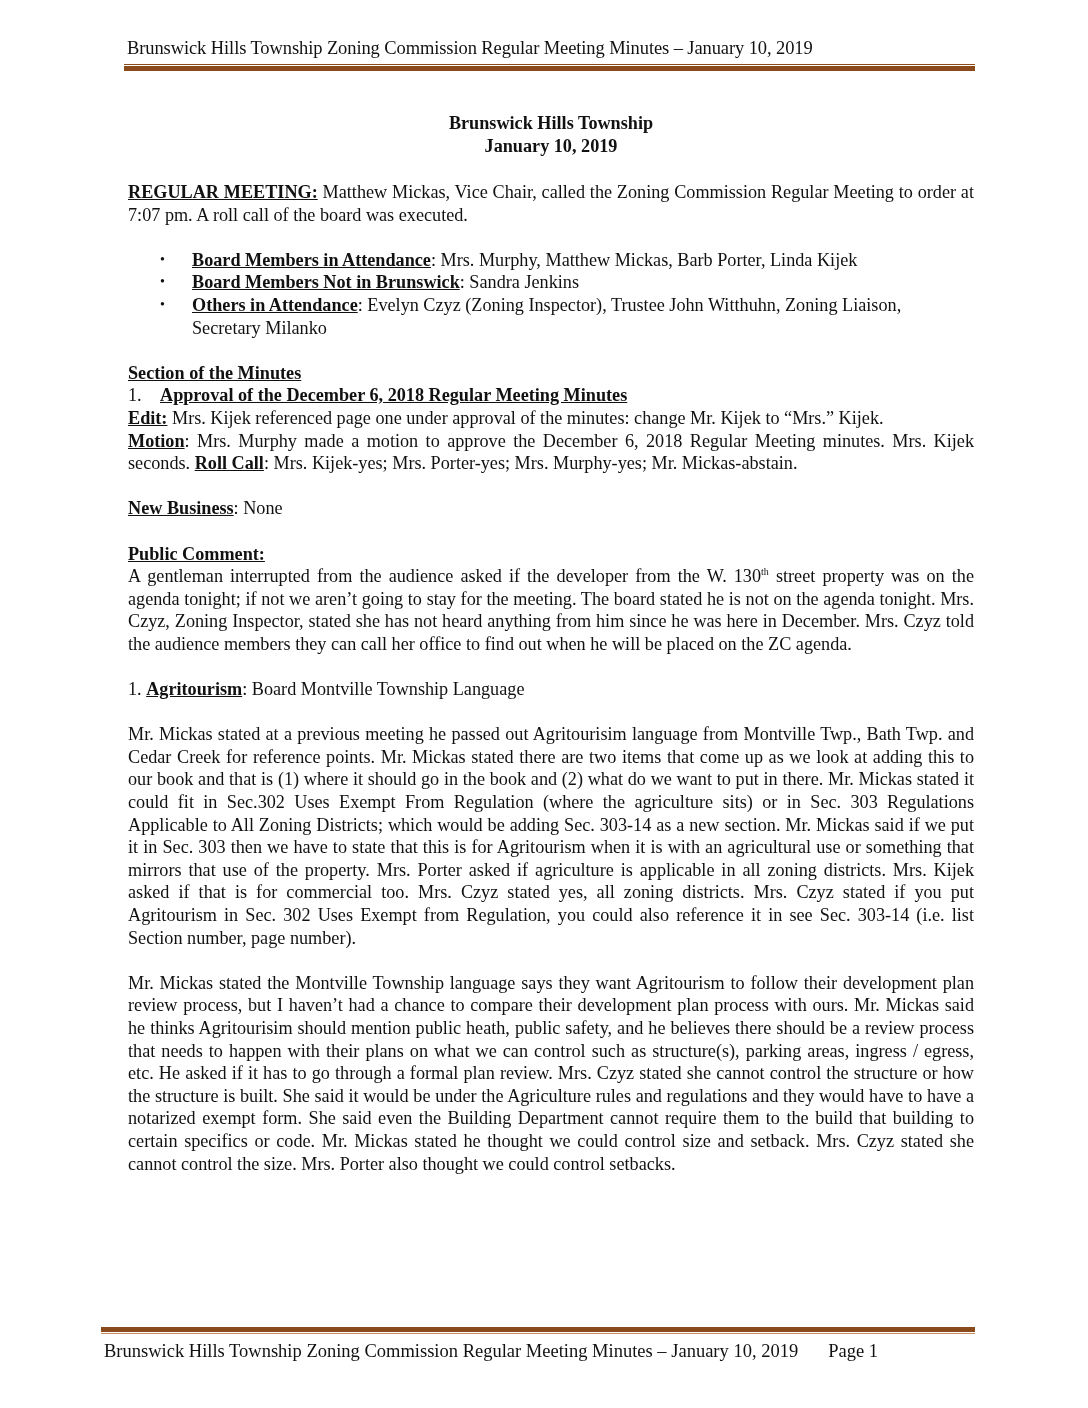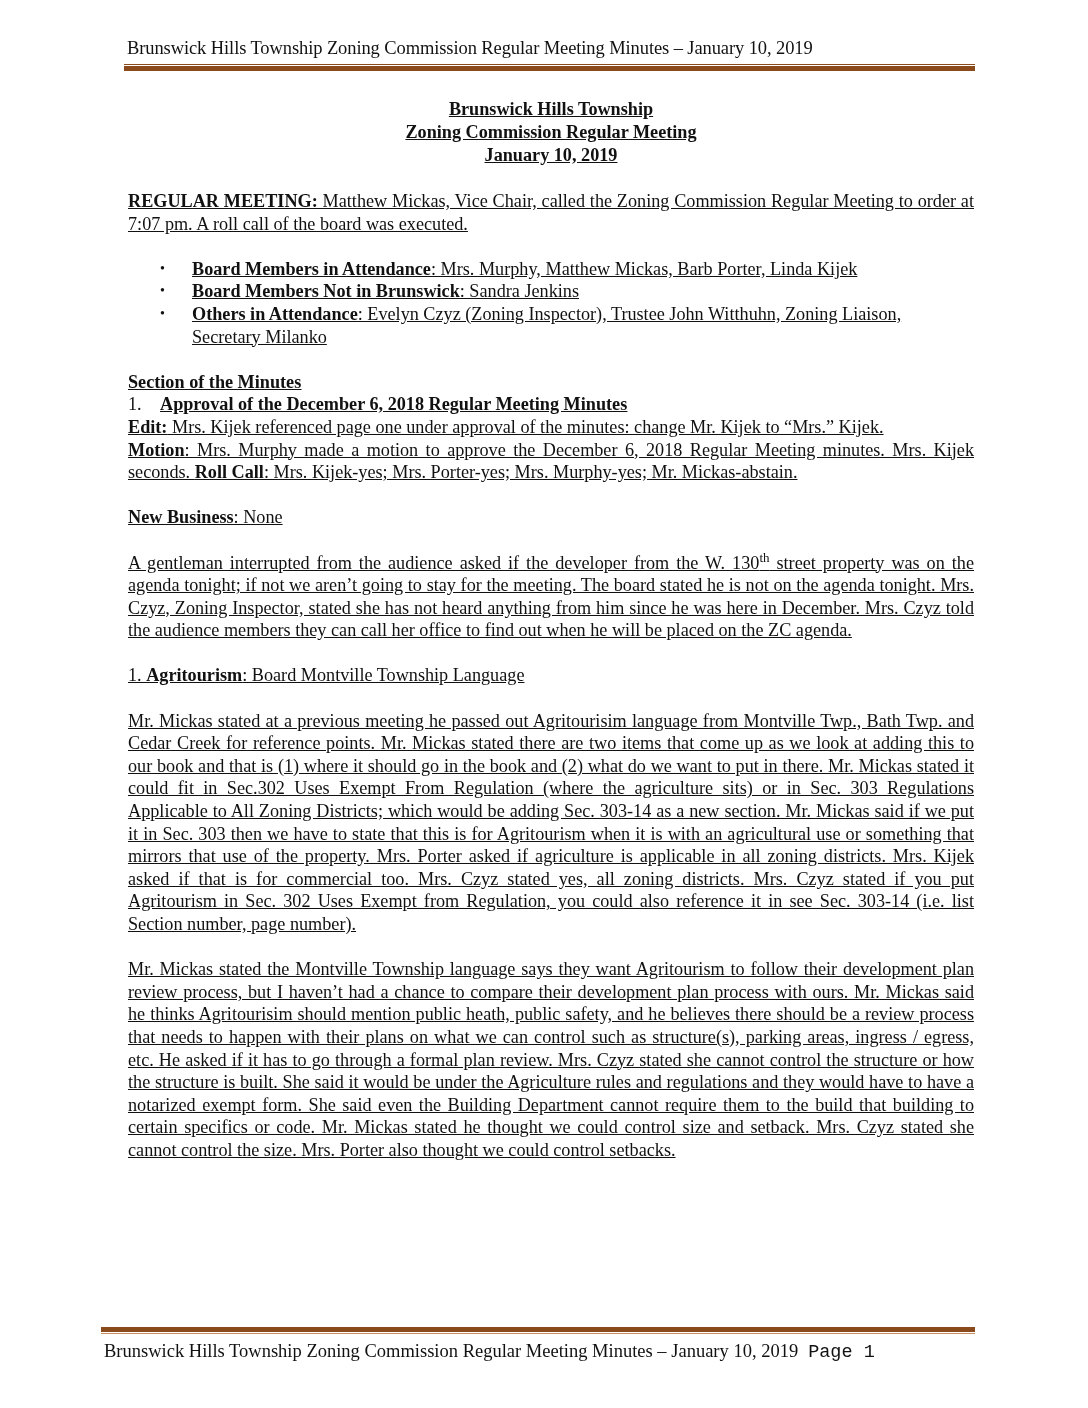--- a/index.html
+++ b/index.html
@@ -39,30 +39,29 @@
     .rule-bottom .gap { height: 1px; background: #ffffff; }
     .rule-bottom .thin { height: 1px; background: #c98f63; }
 
     .running-footer {
       position: absolute;
       left: 104px;
       top: 1341px;
       font-size: 18.5px;
       white-space: nowrap;
     }
-    .running-footer .page-num { margin-left: 10px; font-family: Liberation Mono, monospace; }
+    .running-footer .page-num { margin-left: 30px; }
 
     .content {
       position: absolute;
       left: 128px;
-      top: 98px;
+      top: 112px;
       width: 846px;
       font-size: 18.2px;
       line-height: 22.6px;
-      text-decoration: underline;
     }
     .title-block {
       text-align: center;
       font-weight: bold;
       line-height: 23px;
       margin-bottom: 23px;
     }
     p { margin: 0; text-align: justify; }
     .u { text-decoration: underline; font-weight: bold; }
     .gap-line { height: 22.6px; }
@@ -76,37 +75,36 @@
       padding-left: 64px;
       text-align: left;
     }
     ul.attendance li .bullet {
       position: absolute;
       left: 32px;
       top: 0;
       font-size: 14px;
     }
     .numbered { display: inline-block; width: 32px; }
-    sup { font-size: 13px; line-height: 0; }
+    sup { font-size: 10px; line-height: 0; }
   </style>
 </head>
 <body>
 
 <div class="running-header">Brunswick Hills Township Zoning Commission Regular Meeting Minutes – January 10, 2019</div>
 <div class="rule-top">
   <div class="thin"></div>
   <div class="gap"></div>
   <div class="thick"></div>
 </div>
 
 <div class="content">
 
   <div class="title-block">
     <div>Brunswick Hills Township</div>
-    <div>Zoning Commission Regular Meeting</div>
     <div>January 10, 2019</div>
   </div>
 
   <p><span class="u">REGULAR MEETING:</span><span> Matthew Mickas, Vice Chair, called the Zoning Commission Regular Meeting to order at 7:07 pm.  A roll call of the board was executed.</span></p>
 
   <div class="gap-line"></div>
 
   <ul class="attendance">
     <li>
       <span class="bullet">•</span>
@@ -128,20 +126,21 @@
   <p><span class="numbered">1.</span><span class="u">Approval of the December 6, 2018 Regular Meeting Minutes</span></p>
   <p><span class="u">Edit:</span><span> Mrs. Kijek referenced page one under approval of the minutes: change Mr. Kijek to “Mrs.” Kijek.</span></p>
   <p><span class="u">Motion</span><span>:  Mrs. Murphy made a motion to approve the December 6, 2018 Regular Meeting minutes.  Mrs. Kijek seconds.  </span><span class="u">Roll Call</span><span>: Mrs. Kijek-yes; Mrs. Porter-yes; Mrs. Murphy-yes; Mr. Mickas-abstain.</span></p>
 
   <div class="gap-line"></div>
 
   <p><span class="u">New Business</span><span>:  None</span></p>
 
   <div class="gap-line"></div>
 
+  <p><span class="u">Public Comment:</span></p>
   <p><span>A gentleman interrupted from the audience asked if the developer from the W. 130</span><sup>th</sup><span> street property was on the agenda tonight; if not we aren’t going to stay for the meeting.  The board stated he is not on the agenda tonight.  Mrs. Czyz, Zoning Inspector, stated she has not heard anything from him since he was here in December. Mrs. Czyz told the audience members they can call her office to find out when he will be placed on the ZC agenda.</span></p>
 
   <div class="gap-line"></div>
 
   <p><span>1. </span><span class="u">Agritourism</span><span>:  Board Montville Township Language</span></p>
 
   <div class="gap-line"></div>
 
   <p>Mr. Mickas stated at a previous meeting he passed out Agritourisim language from Montville Twp., Bath Twp. and Cedar Creek for reference points.  Mr. Mickas stated there are two items that come up as we look at adding this to our book and that is (1) where it should go in the book and (2) what do we want to put in there.   Mr. Mickas stated it could fit in Sec.302 Uses Exempt From Regulation (where the agriculture sits) or in Sec. 303 Regulations Applicable to All Zoning Districts; which would be adding Sec. 303-14 as a new section. Mr. Mickas said if we put it in Sec. 303 then we have to state that this is for Agritourism when it is with an agricultural use or something that mirrors that use of the property. Mrs. Porter asked if agriculture is applicable in all zoning districts.  Mrs. Kijek asked if that is for commercial too. Mrs. Czyz stated yes, all zoning districts.  Mrs. Czyz stated if you put Agritourism in Sec. 302 Uses Exempt from Regulation, you could also reference it in see Sec. 303-14 (i.e. list Section number, page number).</p>
 

